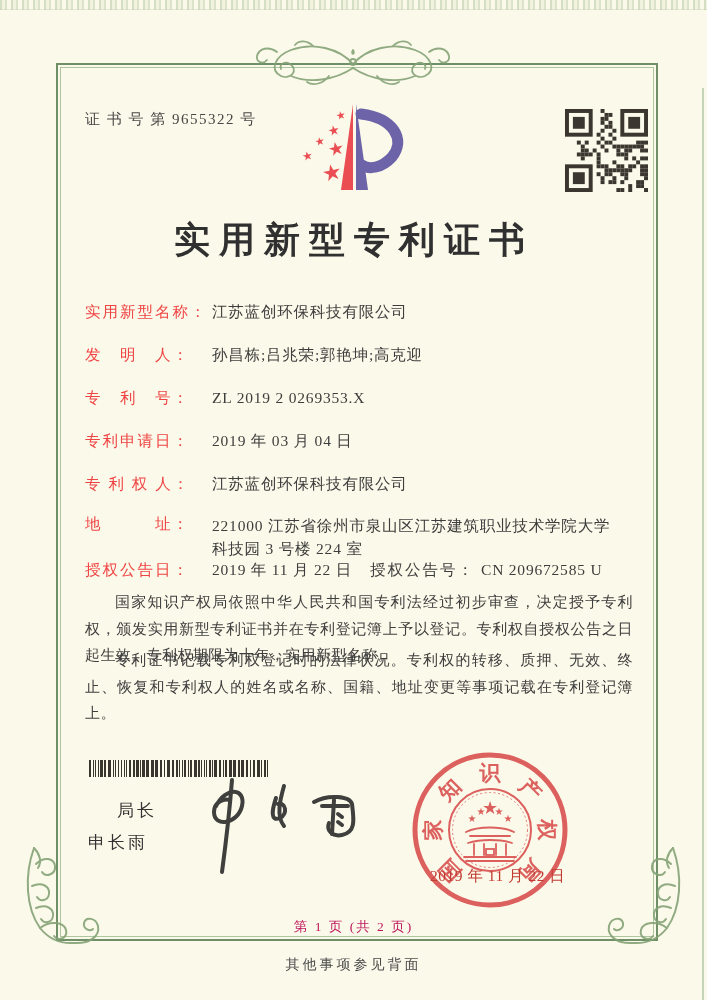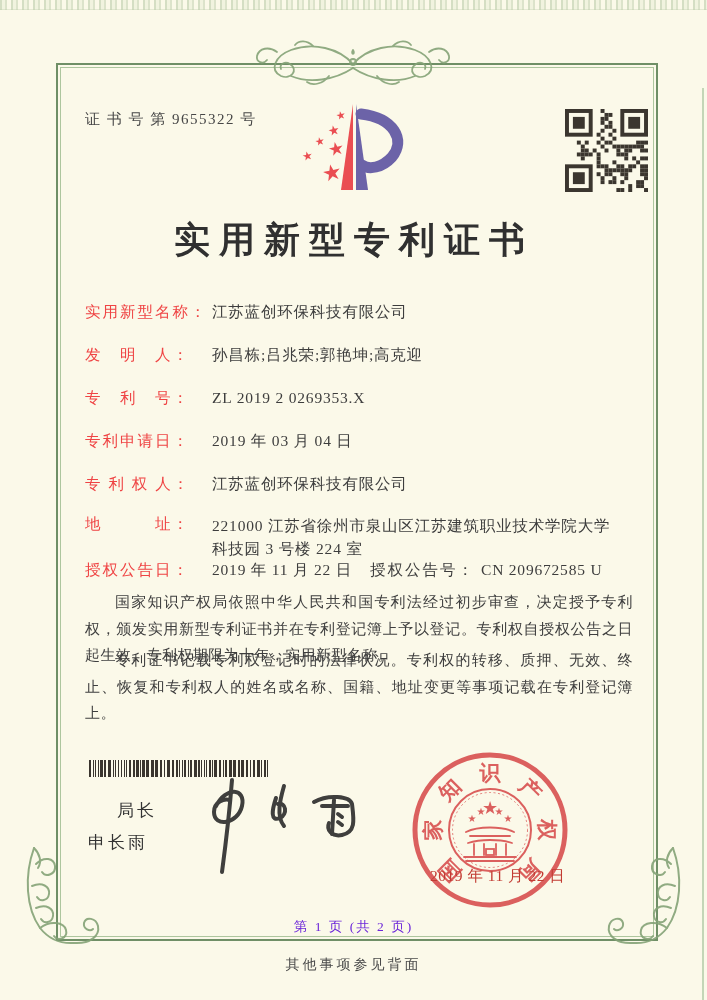--- a/index.html
+++ b/index.html
@@ -42,21 +42,21 @@
     position:absolute;left:85px;width:548px;margin:0;font-size:15px;line-height:26.5px;
     text-align:justify;text-indent:2em;color:#3e3e3e;letter-spacing:.4px;
   }
   .p1{top:589px;} .p2{top:647px;}
   .barcode{position:absolute;left:88px;top:760px;width:185px;height:17px;}
   .signer-title{position:absolute;left:88px;top:799px;font-size:17px;letter-spacing:3px;color:#333;margin-left:29px;}
   .signer-name{position:absolute;left:88px;top:831px;font-size:17px;letter-spacing:3px;color:#333;}
   .signature{position:absolute;left:180px;top:772px;width:200px;height:105px;}
   .seal{position:absolute;left:408px;top:748px;width:164px;height:164px;opacity:.9;}
   .seal-date{position:absolute;left:430px;top:866px;font-size:15.5px;color:#c23b32;letter-spacing:.5px;z-index:3;}
-  .footer-page{position:absolute;left:0;right:0;top:918px;text-align:center;font-size:13.5px;letter-spacing:2px;color:#6d28d9;}
+  .footer-page{position:absolute;left:0;right:0;top:918px;text-align:center;font-size:13.5px;letter-spacing:2px;color:#be185d;}
   .back-note{position:absolute;left:0;right:0;top:956px;text-align:center;font-size:14px;letter-spacing:3px;color:#4a4a4a;}
 </style>
 </head>
 <body>
 
 <div class="page">
 
   <div class="top-lace"></div>
   <div class="right-edge"></div>
 

